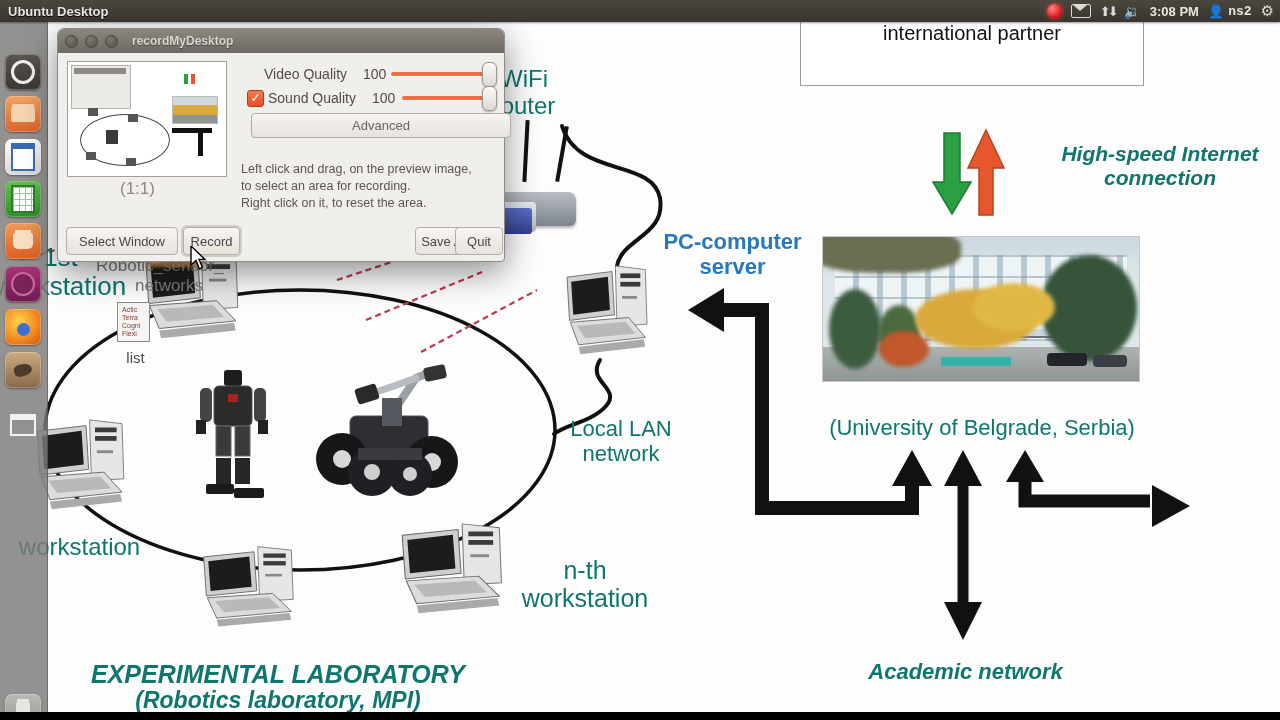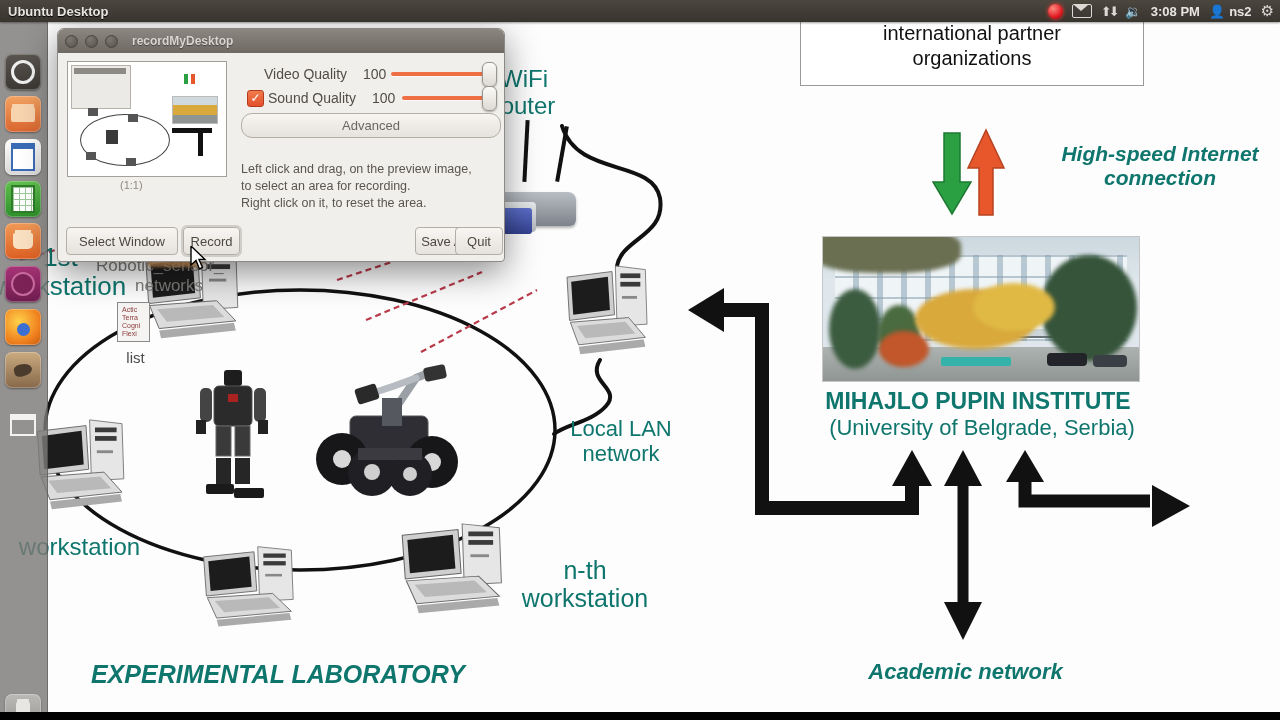--- a/index.html
+++ b/index.html
@@ -33,33 +33,33 @@
     background:#f1efeb;border:1px solid #8d8984;border-radius:7px 7px 4px 4px;
     box-shadow:0 10px 34px rgba(0,0,0,.45);}
   #dlg-titlebar{position:absolute;left:0;top:0;right:0;height:24px;border-radius:6px 6px 0 0;
     background:linear-gradient(#8b867f,#6e6962);display:flex;align-items:center;}
   .winbtn{width:11px;height:11px;border-radius:50%;margin-left:7px;
     background:radial-gradient(circle at 35% 30%,#7d7870,#55504a);border:1px solid #4a453f;}
   #dlg-title{margin-left:14px;font-size:12px;font-weight:bold;color:#d9d6d1;text-shadow:0 1px 1px rgba(0,0,0,.4);}
   #preview{position:absolute;left:9px;top:32px;width:158px;height:114px;background:#fff;
     border:1px solid #a49f99;}
   .mini{position:absolute;}
-  #preview-note{position:absolute;left:62px;top:150px;font-size:11px;color:#8d8880;}
+  #preview-note{position:absolute;left:62px;top:150px;font-size:17px;color:#8d8880;}
   .q-label{position:absolute;font-size:14px;color:#514c46;}
   .q-value{position:absolute;font-size:14px;color:#514c46;}
   .slider-track{position:absolute;height:4px;background:#ee6f44;border-radius:2px;box-shadow:0 1px 0 rgba(255,255,255,.7);}
   .slider-handle{position:absolute;width:13px;height:23px;border-radius:6px;
     background:linear-gradient(#fbfaf8,#dedad4);border:1px solid #9a958f;box-shadow:0 1px 2px rgba(0,0,0,.3);}
   #snd-check{position:absolute;left:189px;top:61px;width:15px;height:15px;border-radius:3px;
     background:linear-gradient(#f07c4c,#e4502c);border:1px solid #b43c1c;color:#fff;font-size:12px;
     line-height:14px;text-align:center;}
   .dlg-btn{position:absolute;height:26px;border:1px solid #b3aea7;border-radius:4px;
     background:linear-gradient(#f7f5f2,#e6e2dc);color:#4c4741;font-size:13px;
     display:flex;align-items:center;justify-content:center;}
-  #btn-advanced{left:183px;top:84px;width:258px;height:23px;color:#6b665f;border-radius:11px;}
+  #btn-advanced{left:193px;top:84px;width:258px;height:23px;color:#6b665f;}
   #dlg-help{position:absolute;left:183px;top:132px;width:262px;font-size:12.5px;line-height:17px;color:#5a554f;}
   #btn-select-window{left:8px;top:198px;width:110px;}
   #btn-record{left:125px;top:198px;width:55px;box-shadow:0 0 0 2px rgba(150,145,138,.35);}
   #btn-saveas{left:333px;top:198px;width:58px;margin-left:24px;}
   #btn-quit{left:397px;top:198px;width:46px;}
 
   
   .dtext{position:absolute;color:#0f766e;text-align:center;line-height:1.12;z-index:6;}
   .it{font-style:italic;font-weight:600;}
   .ghost{color:#7e7c79;z-index:7;text-align:left;}
@@ -112,62 +112,64 @@
         <path d="M20 260 L98 238"></path>
         <path d="M337 280 L404 258"></path>
         <path d="M366 320 L482 272"></path>
         <path d="M421 352 L537 290"></path>
       </g>
     </svg>
 
     <div class="abs" style="left:800px;top:-18px;width:342px;height:102px;background:#fff;border:1.5px solid #9a9a9a;z-index:3;">
       <div style="padding-top:38px;text-align:center;font-size:20px;color:#111;line-height:25px;">
         <div>international partner</div>
-        <div>organizations</div>
       </div>
     </div>
 
     <div class="dtext" style="left:476px;top:66px;width:96px;font-size:24px;z-index:5;">
       <div>WiFi</div>
       <div>router</div>
     </div>
     <div class="router">
       <div class="abs" style="left:56px;top:-58px;width:4px;height:62px;background:#111;transform:rotate(3deg);"></div>
       <div class="abs" style="left:92px;top:-52px;width:4px;height:56px;background:#111;transform:rotate(10deg);"></div>
       <div class="abs" style="left:0;top:14px;width:108px;height:34px;background:linear-gradient(#b9bec4,#7d838b);border-radius:5px 8px 6px 5px;box-shadow:0 2px 3px rgba(0,0,0,.3);"></div>
       <div class="abs" style="left:2px;top:24px;width:66px;height:30px;background:linear-gradient(#e8eaec,#aeb4ba);border-radius:4px;"></div>
       <div class="abs" style="left:30px;top:30px;width:34px;height:26px;background:linear-gradient(#5c6ec8,#33418f);border-radius:3px;"></div>
     </div>
 
     <div class="dtext it" style="left:1040px;top:142px;width:240px;font-size:21px;">
       <div>High-speed Internet</div>
       <div>connection</div>
     </div>
 
+    <div class="dtext" style="left:645px;top:230px;width:175px;font-size:22px;font-weight:600;color:#2878be;">
+      <div>PC-computer</div>
+      <div>server</div>
+    </div>
 
     <div class="bld">
       <div class="abs" style="left:0;top:0;width:316px;height:42px;background:linear-gradient(#ccd8df,#dde6ea);"></div>
       <div class="abs" style="left:12px;top:18px;width:292px;height:86px;
         background:repeating-linear-gradient(0deg, rgba(135,158,173,.55) 0 2px, transparent 2px 21px),
                    repeating-linear-gradient(90deg, #eff4f7 0 18px, #b7c8d3 18px 24px);"></div>
       <div class="abs" style="left:180px;top:92px;width:118px;height:7px;background:#cdd6db;box-shadow:0 2px 0 #6a7378;"></div>
       <div class="abs" style="left:0;top:110px;width:316px;height:34px;background:linear-gradient(#adb3b1,#8e9593);"></div>
       <div class="blur" style="left:218px;top:18px;width:96px;height:106px;background:#35543a;"></div>
       <div class="blur" style="left:-12px;top:-10px;width:150px;height:46px;background:#6a6f52;border-radius:40%;"></div>
       <div class="blur" style="left:6px;top:52px;width:52px;height:80px;background:#3c5c40;"></div>
       <div class="blur" style="left:55px;top:68px;width:42px;height:58px;background:#4a6a3f;"></div>
       <div class="blur" style="left:92px;top:52px;width:122px;height:60px;background:#d9a93c;"></div>
       <div class="blur" style="left:150px;top:46px;width:82px;height:48px;background:#e0b945;"></div>
       <div class="blur" style="left:56px;top:94px;width:50px;height:36px;background:#c1572b;"></div>
       <div class="abs" style="left:118px;top:120px;width:70px;height:9px;background:#35b2aa;border-radius:2px;"></div>
       <div class="abs" style="left:224px;top:116px;width:40px;height:13px;background:#22242a;border-radius:4px;"></div>
       <div class="abs" style="left:270px;top:118px;width:34px;height:12px;background:#3a3f46;border-radius:4px;"></div>
     </div>
 
-    <div class="dtext" style="left:798px;top:389px;width:360px;font-size:23px;font-weight:600;">MIHAJLO PUPIN INSTITUTE</div>
     <div class="dtext" style="left:792px;top:416px;width:380px;font-size:22px;">(University of Belgrade, Serbia)</div>
 
     <div class="dtext" style="left:555px;top:417px;width:132px;font-size:22px;">
       <div>Local LAN</div>
       <div>network</div>
     </div>
 
     <div class="dtext" style="left:-32px;top:243px;width:185px;font-size:26px;z-index:6;">
       <div>1st</div>
       <div>workstation</div>
@@ -292,20 +294,21 @@
         <circle cx="74" cy="108" r="8" fill="#cfcfcf"></circle>
       <circle cx="112" cy="110" r="22" fill="#202024"></circle>
         <circle cx="112" cy="110" r="7" fill="#cfcfcf"></circle>
       <rect x="60" y="84" width="64" height="12" fill="#3a3a40"></rect>
     </svg>
 
     <div class="dtext it" style="left:848px;top:660px;width:235px;font-size:22px;">Academic network</div>
 
     <div class="dtext it" style="left:78px;top:660px;width:400px;font-size:25px;">
       <div>EXPERIMENTAL LABORATORY</div>
+      <div style="font-size:23px;">(Robotics laboratory, MPI)</div>
     </div>
   </div>
 
   <div id="launcher">
     <div class="licon" style="top:32px;background:linear-gradient(#5a554f,#3b3733);">
       <div class="glyph">
           <div style="width:18px;height:18px;border:3px solid #eee;border-radius:50%;"></div>
         </div>
     </div>
     <div class="licon" style="top:74px;background:linear-gradient(#f3a362,#d9652f);">
@@ -357,21 +360,21 @@
 
   <div id="menubar">
     <span class="apptitle">Ubuntu Desktop</span>
     <div id="tray">
       <span class="rec-dot"></span>
       <span class="envelope"></span>
       <span class="tray-glyph" style="letter-spacing:-3px;">⬆⬇</span>
       <span class="tray-glyph">🔉</span>
       <span>3:08 PM</span>
       <span class="tray-glyph">👤</span>
-      <span style="margin-left:-5px;">ns2</span>
+      <span style="margin-left:-5px;font-family:Liberation Mono, monospace;">ns2</span>
       <span class="tray-glyph gear">⚙</span>
     </div>
   </div>
 
   <div id="dialog">
     <div id="dlg-titlebar">
       <span class="winbtn"></span>
       <span class="winbtn"></span>
       <span class="winbtn"></span>
       <span id="dlg-title">recordMyDesktop</span>

